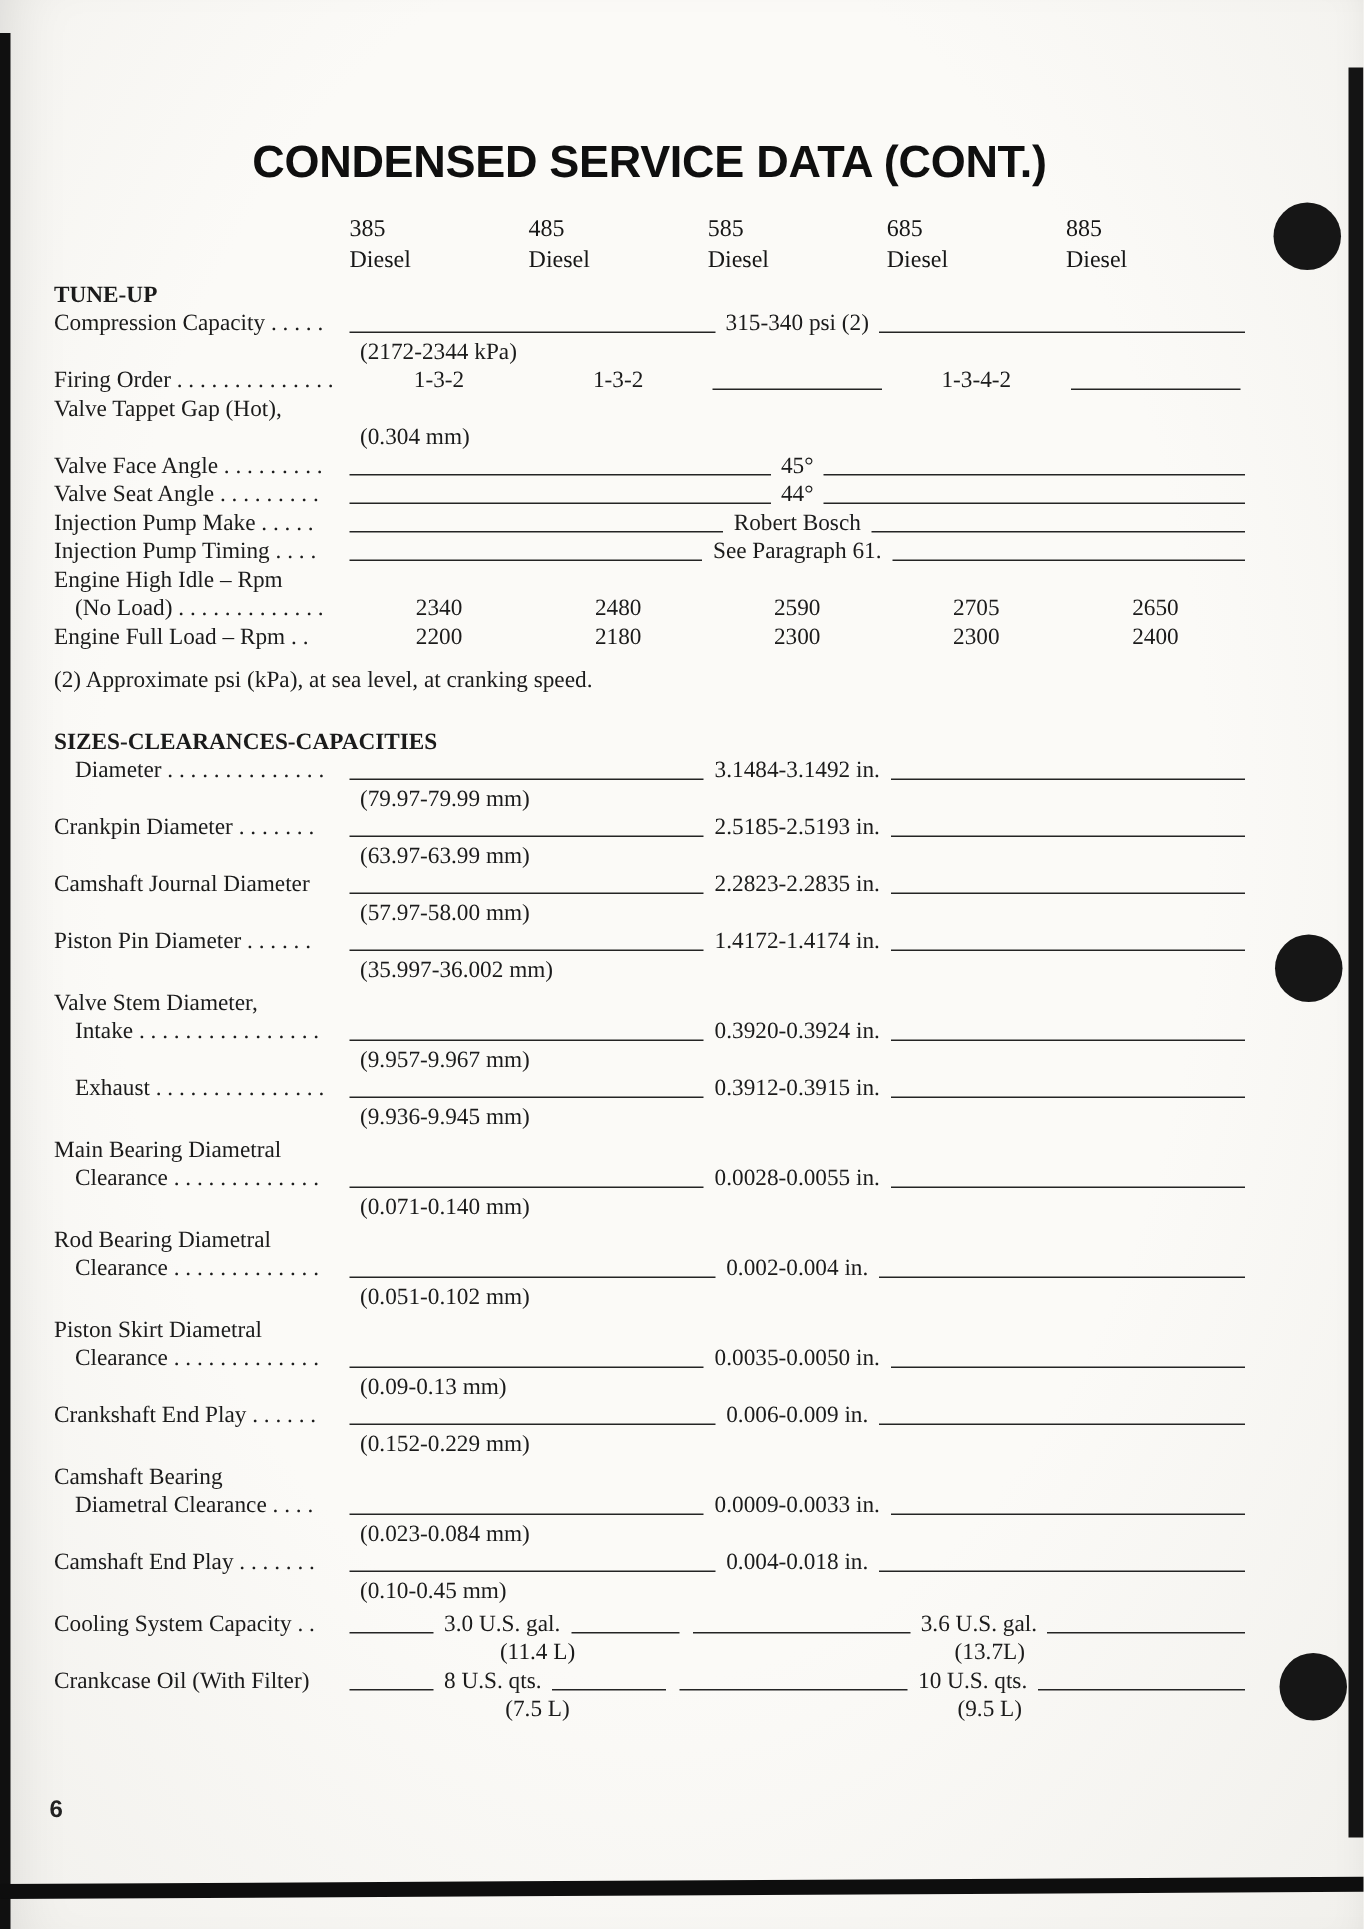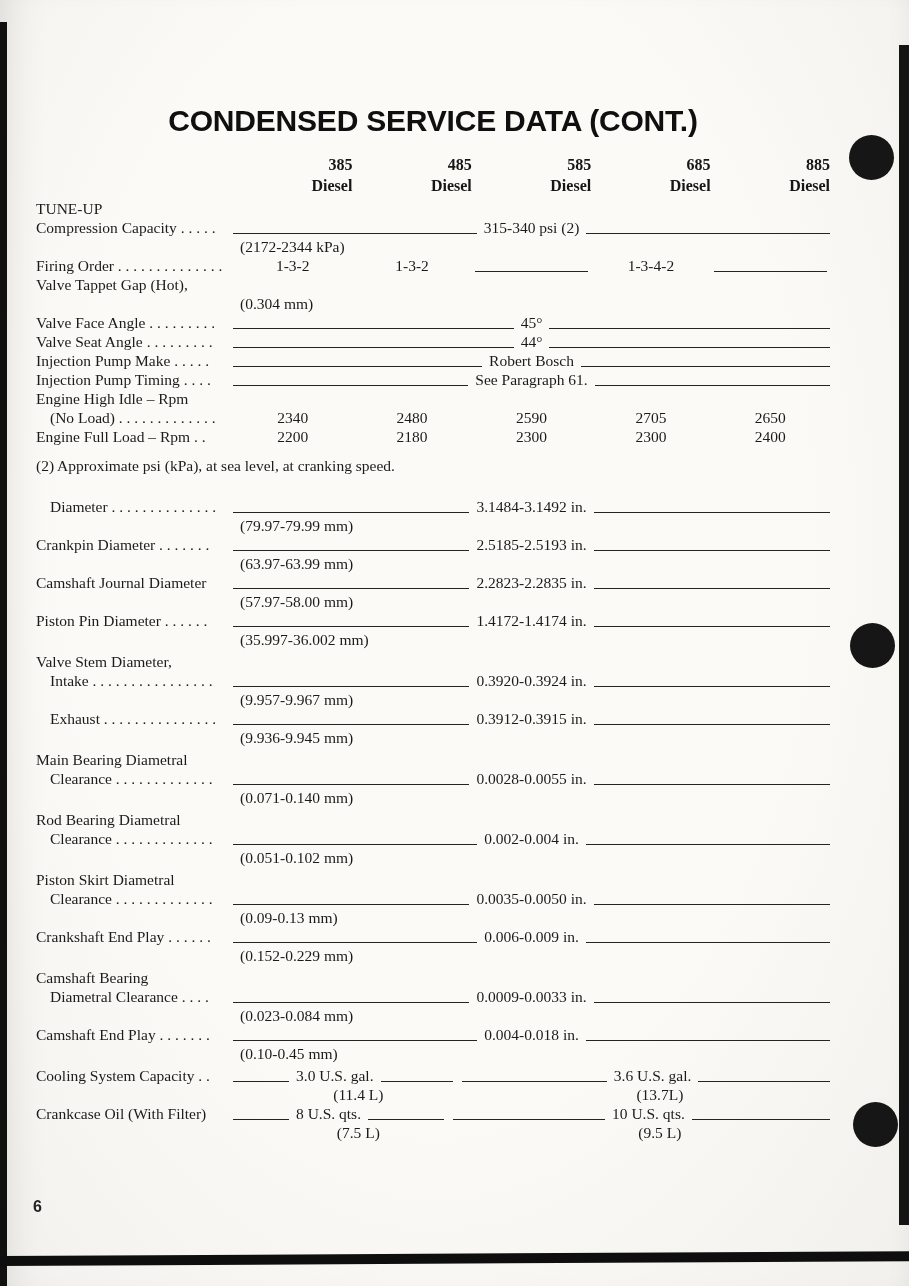--- a/index.html
+++ b/index.html
@@ -13,38 +13,38 @@
     background:radial-gradient(ellipse at 48% 42%, #fbfaf7 55%, #f1f0ec 100%);
     box-shadow:inset 34px 0 46px -34px rgba(0,0,0,.14), inset -18px 0 30px -26px rgba(0,0,0,.10);
   }
   .edge-left{position:absolute;left:0;top:22px;width:7px;height:1264px;background:#101010;}
   .edge-right{position:absolute;left:899px;top:45px;width:10px;height:1180px;background:#141414;}
   .edge-bottom{position:absolute;left:-4px;top:1256px;width:920px;height:10px;background:#0e0e0e;
     transform:rotate(-0.3deg);transform-origin:left center;}
   .hole{position:absolute;width:45px;height:45px;border-radius:50%;background:#161616;}
   .hole1{left:849px;top:135px;} .hole2{left:850px;top:623px;} .hole3{left:853px;top:1102px;}
 
-  #content{position:absolute;left:36px;top:16px;width:794px;color:#1b1b1b;}
+  #content{position:absolute;left:36px;top:4px;width:794px;color:#1b1b1b;}
   h1{
     margin:88px 0 0 0;text-align:center;
     font-family:"Liberation Sans",sans-serif;font-weight:bold;font-size:30px;
     letter-spacing:-0.2px;color:#0f0f0f;
   }
   .hdr{display:flex;margin-top:16px;}
   .hlabel{flex:0 0 197px;}
   .hgrid{flex:1;display:grid;grid-template-columns:repeat(5,1fr);}
-  .hcell{text-align:right;font-weight:bold;font-size:16px;line-height:21px;color:#161616;}
+  .hcell{text-align:left;font-weight:normal;font-size:16px;line-height:21px;color:#161616;}
 
   #rows{margin-top:3px;}
   .row{display:flex;font-size:15.5px;line-height:19px;min-height:19px;}
   .row.gt{margin-top:3px;}
   .label{flex:0 0 197px;white-space:nowrap;overflow:hidden;}
   .label.ind{padding-left:14px;box-sizing:border-box;}
   .b{font-weight:bold;}
-  .sec .label{flex:0 0 auto;overflow:visible;font-weight:normal;}
+  .sec .label{flex:0 0 auto;overflow:visible;font-weight:bold;}
   .note{margin:10px 0 22px 0;}
   .vals{flex:1;display:flex;align-items:flex-end;min-width:0;}
   .rule{border-bottom:1.8px solid #242424;margin-bottom:3px;flex:1;}
   .val{padding:0 7px;white-space:nowrap;}
   .sub{}
   .subcenter{justify-content:flex-start;}
   .grid{display:grid;grid-template-columns:repeat(5,1fr);align-items:end;}
   .cell{text-align:center;}
   .cellrule{border-bottom:1.8px solid #242424;margin:0 3px 3px 3px;}
   .split .f56{flex:0 0 56px;}
@@ -184,20 +184,23 @@
           <span class="label">Engine Full Load – Rpm . .</span>
           <div class="vals grid">
             <span class="cell">2200</span>
             <span class="cell">2180</span>
             <span class="cell">2300</span>
             <span class="cell">2300</span>
             <span class="cell">2400</span>
           </div>
         </div>
         <div class="row note">(2) Approximate psi (kPa), at sea level, at cranking speed.</div>
+        <div class="row sec">
+          <span class="label b">SIZES-CLEARANCES-CAPACITIES</span>
+        </div>
         <div class="row">
           <span class="label ind">Diameter . . . . . . . . . . . . . .</span>
           <div class="vals">
             <div class="rule"></div>
             <span class="val">3.1484-3.1492 in.</span>
             <div class="rule"></div>
           </div>
         </div>
         <div class="row">
           <span class="label"></span>

